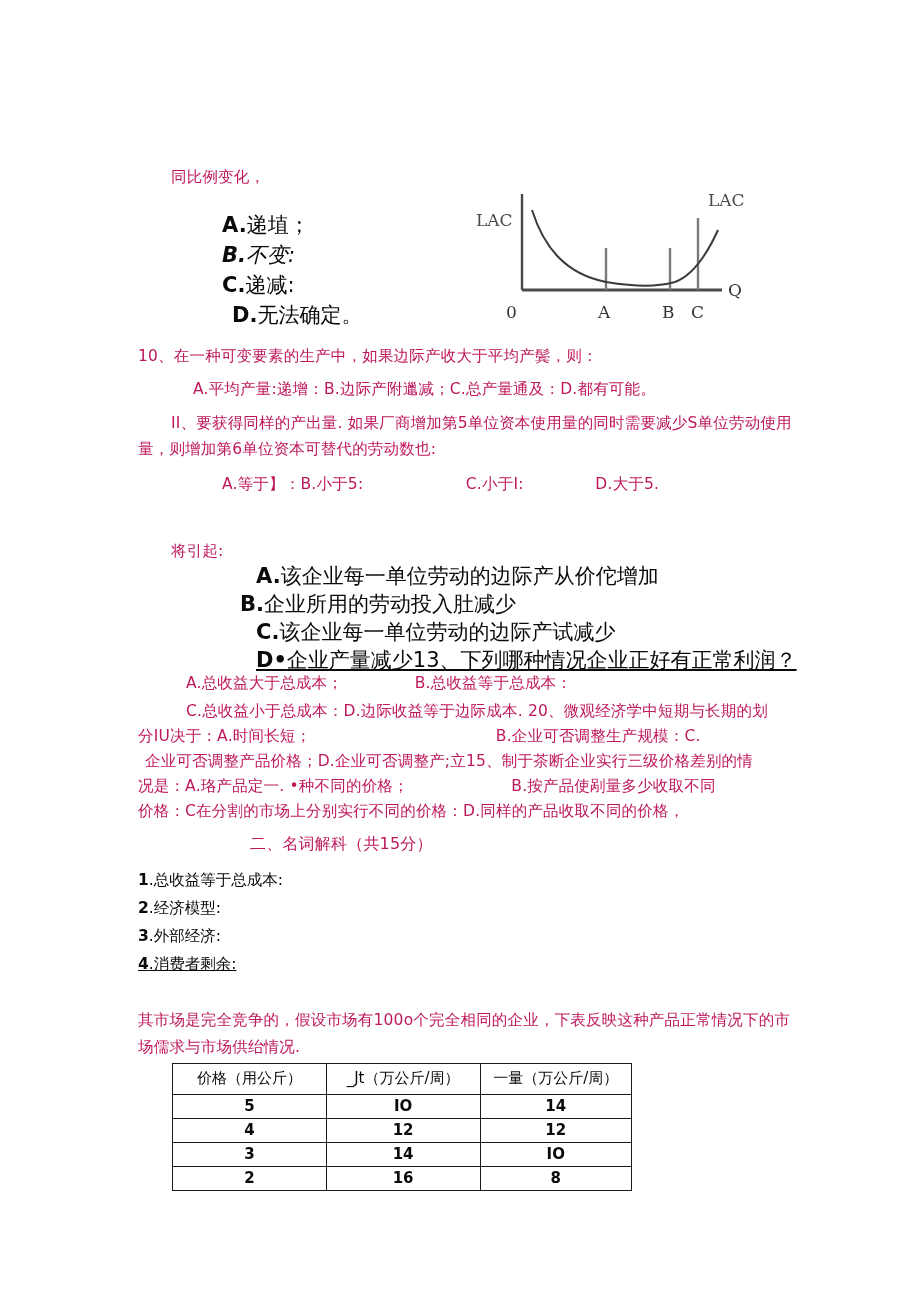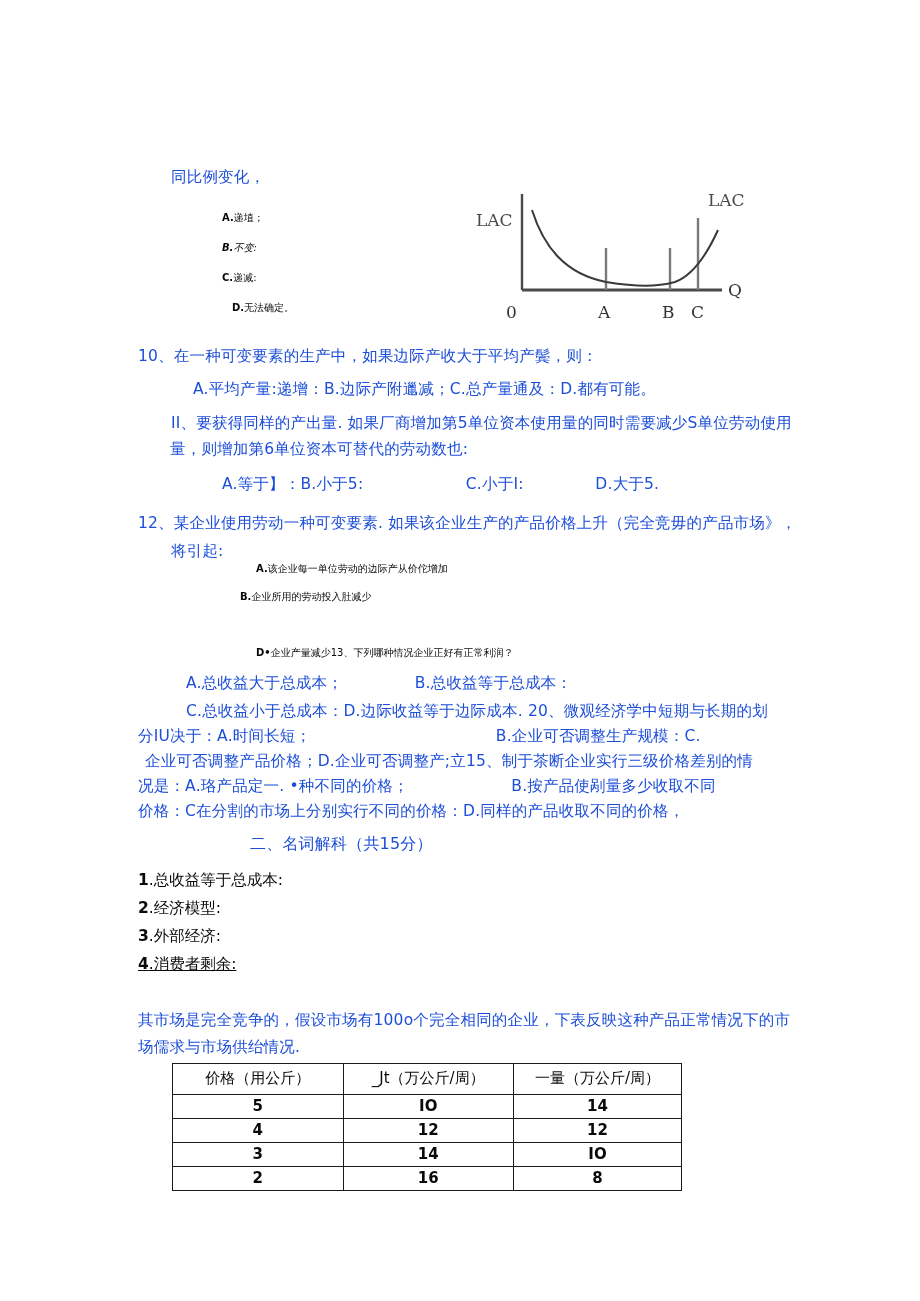--- a/index.html
+++ b/index.html
@@ -19,29 +19,29 @@
     position: absolute;
     inset: 0;
   }
 
   
   .tline {
     position: absolute;
     font-size: 15.5px;
     line-height: 1.5;
     white-space: pre;
-    color: #1d4ed8;
+    color: #be185d;
     letter-spacing: 0.2px;
   }
   .b { font-weight: bold; }
 
   
   #q9-tail { left: 171px; top: 166px; }
 
-  .opt { position: absolute; font-size: 10px; white-space: pre; }
+  .opt { position: absolute; font-size: 21px; white-space: pre; }
   #q9-opt-a { left: 222px; top: 211px; }
   #q9-opt-b { left: 222px; top: 241px; font-style: italic; }
   #q9-opt-c { left: 222px; top: 271px; }
   #q9-opt-d { left: 232px; top: 301px; }
 
   
   #lac-chart {
     position: absolute;
     left: 470px;
     top: 186px;
@@ -49,30 +49,30 @@
     height: 140px;
   }
   #lac-chart svg { display: block; }
 
   
   #q10-stem  { left: 138px; top: 345px; }
   #q10-opts  { left: 193px; top: 378px; }
 
   
   #q11-l1 { left: 171px; top: 412px; }
-  #q11-l2 { left: 138px; top: 438px; margin-left: 32px; }
+  #q11-l2 { left: 138px; top: 438px; }
   #q11-opts { left: 222px; top: 473px; }
 
   
   #q12-l1 { left: 138px; top: 512px; }
   #q12-l2 { left: 171px; top: 540px; }
   #q12-a { left: 256px; top: 562px; }
   #q12-b { left: 240px; top: 590px; }
   #q12-c { left: 256px; top: 618px; }
-  #q12-d { left: 256px; top: 646px; }
+  #q12-d { left: 256px; top: 646px; text-decoration: underline; }
 
   
   #q13-ab  { left: 186px; top: 672px; }
   #m-l1 { left: 186px; top: 700px; }
   #m-l2 { left: 138px; top: 725px; }
   #m-l3 { left: 145px; top: 750px; }
   #m-l4 { left: 138px; top: 775px; }
   #m-l5 { left: 138px; top: 800px; }
 
   
@@ -85,21 +85,21 @@
   #term-5 { left: 138px; top: 982px; }
 
   #para-l2 { left: 138px; top: 1009px; }
   #para-l3 { left: 138px; top: 1036px; }
 
   
   #supply-demand-table {
     position: absolute;
     left: 172px;
     top: 1063px;
-    width: 510px;
+    width: 460px;
     border-collapse: collapse;
     font-size: 15px;
   }
   #supply-demand-table td, #supply-demand-table th {
     border: 1px solid #1b1b1b;
     text-align: center;
     padding: 3px 0 4px 0;
     font-weight: normal;
   }
   #supply-demand-table thead th {
@@ -150,25 +150,25 @@
     </svg>
   </div>
 
   <div class="tline" id="q10-stem">10、在一种可变要素的生产中，如果边际产收大于平均产鬓，则：</div>
   <div class="tline" id="q10-opts">A.平均产量:递增：B.边际产附邋减；C.总产量通及：D.都有可能。</div>
 
   <div class="tline" id="q11-l1">II、要获得同样的产出量. 如果厂商增加第5单位资本使用量的同时需要减少S单位劳动使用</div>
   <div class="tline" id="q11-l2">量，则增加第6单位资本可替代的劳动数也:</div>
   <div class="tline" id="q11-opts">A.等于】：B.小于5:                    C.小于I:              D.大于5.</div>
 
-  <div class="tline" id="q12-l1">12、某企业使用劳动一种可变要素. 如果该企业生产的产品价格上升（完全竞毋的产品市场》，</div>
   <div class="tline" id="q12-l2">将引起:</div>
 
   <div class="opt" id="q12-a"><span class="b">A.</span><span>该企业每一单位劳动的边际产从价佗增加</span></div>
   <div class="opt" id="q12-b"><span class="b">B.</span><span>企业所用的劳动投入肚减少</span></div>
+  <div class="opt" id="q12-c"><span class="b">C.</span><span>该企业每一单位劳动的边际产试减少</span></div>
   <div class="opt" id="q12-d"><span class="b">D•</span><span>企业产量减少13、下列哪种情况企业正好有正常利润？</span></div>
 
   <div class="tline" id="q13-ab">A.总收益大于总成本；              B.总收益等于总成本：</div>
   <div class="tline" id="m-l1">C.总收益小于总成本：D.边际收益等于边际成本. 20、微观经济学中短期与长期的划</div>
   <div class="tline" id="m-l2">分IU决于：A.时间长短；                                    B.企业可否调整生产规模：C.</div>
   <div class="tline" id="m-l3">企业可否调整产品价格；D.企业可否调整产;立15、制于茶断企业实行三级价格差别的情</div>
   <div class="tline" id="m-l5">价格：C在分割的市场上分别实行不同的价格：D.同样的产品收取不同的价格，</div>
   <div class="tline" id="m-l4">况是：A.珞产品定一. •种不同的价格；                    B.按产品使剐量多少收取不同</div>
 
   <div class="tline" id="sec2-title">二、名词解科（共15分）</div>

